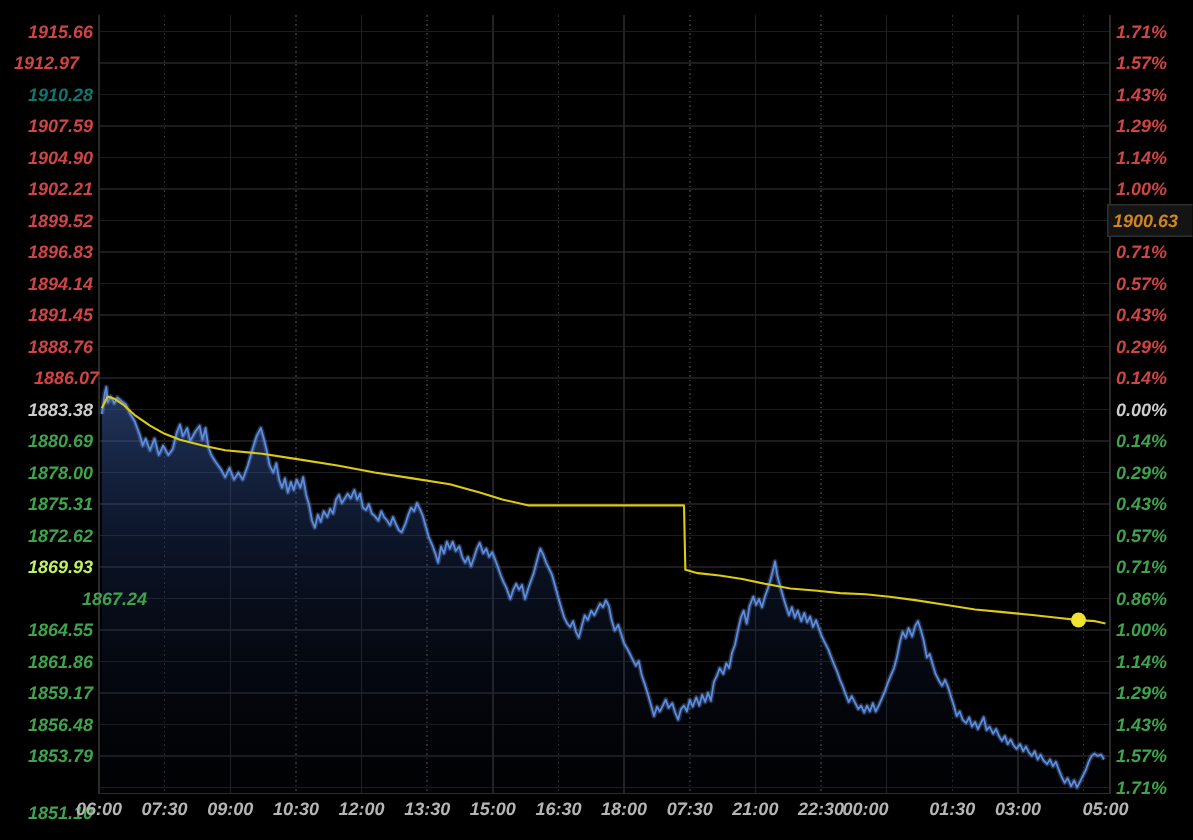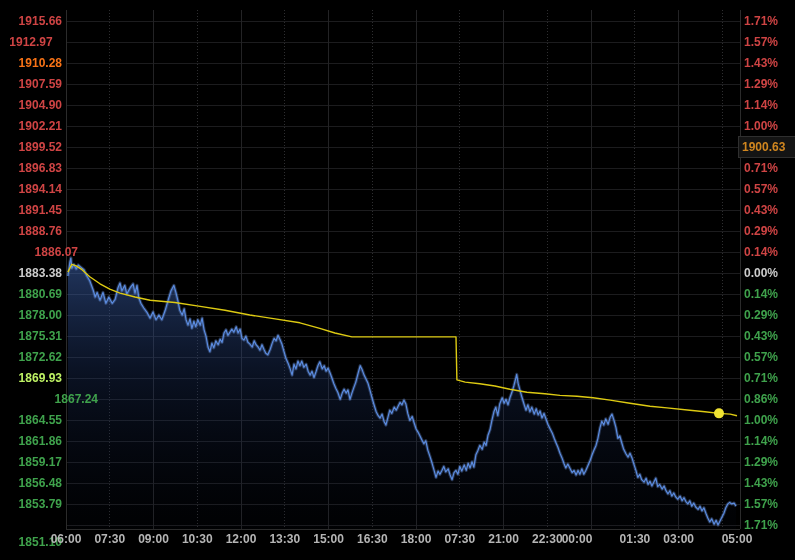--- a/index.html
+++ b/index.html
@@ -1,17 +1,17 @@
 <!DOCTYPE html>
 <html><head>
 <meta charset="utf-8">
 <style>
   html,body{margin:0;padding:0;background:#000;width:795px;height:560px;overflow:hidden;
     font-family:"Liberation Sans","DejaVu Sans",sans-serif;}
-  #chart-root{position:relative;width:795px;height:560px;background:#000;}
+  #chart-root{position:relative;width:795px;height:560px;background:#000;font-style:italic;}
   #chart-svg{position:absolute;left:0;top:0;}
   .ylab{position:absolute;height:16px;line-height:16px;font-size:12px;font-weight:bold;
     white-space:nowrap;}
   .ylab.left{width:62px;text-align:right;}
   .ylab.right{left:744px;text-align:left;}
   .xlab{position:absolute;top:531px;width:48px;height:16px;line-height:16px;
     font-size:12px;font-weight:bold;color:#b5b5b5;text-align:center;}
   #last-price-tag{position:absolute;left:738px;top:136px;width:56px;height:20px;
     line-height:20px;background:#141414;border:1px solid #2f2f2f;color:#d0861f;
     font-size:12px;font-weight:bold;padding-left:3px;}
@@ -73,30 +73,30 @@
       <line x1="66" y1="529" x2="740" y2="529" stroke="#2b2b2b" stroke-width="1" shape-rendering="crispEdges"></line>
       <polygon points="67.9,276.0 69.9,261.9 70.9,258.0 71.8,268.2 73.8,264.3 76.2,268.9 78.2,265.0 81.1,267.4 84.0,269.7 86.9,276.0 89.8,280.7 93.2,290.0 95.2,297.0 97.1,292.4 100.0,300.2 103.0,292.4 105.9,303.3 108.8,297.0 112.2,303.3 115.1,299.4 118.0,287.7 120.0,283.0 121.9,290.8 124.8,285.3 126.8,293.9 130.2,287.7 133.1,283.8 135.0,293.1 137.0,285.3 138.9,297.8 140.9,303.3 143.8,308.0 147.2,312.7 150.1,318.1 153.0,311.9 156.0,319.7 158.9,315.0 161.8,319.7 165.2,310.3 168.1,300.2 171.0,290.8 173.9,285.3 175.9,292.4 177.8,300.2 179.8,310.3 182.2,315.0 184.2,308.8 186.1,319.7 188.0,325.1 190.0,318.9 191.9,328.3 193.9,321.2 195.8,326.7 197.8,319.7 200.2,325.1 202.1,318.1 204.1,329.8 206.0,336.1 208.0,347.0 209.9,351.7 211.9,343.1 213.8,347.8 215.8,340.8 218.2,344.7 220.1,339.2 222.1,342.3 224.0,333.0 226.0,329.8 227.9,335.3 229.9,332.2 231.8,329.1 233.8,332.2 236.2,326.7 238.1,333.0 240.1,329.1 242.0,338.4 244.0,340.0 245.9,336.1 247.9,342.3 249.8,343.9 252.2,347.0 254.2,340.8 256.1,344.7 258.1,347.0 260.0,350.1 262.0,344.7 263.9,349.3 265.8,353.3 267.8,354.8 270.2,349.3 272.2,343.1 274.1,338.4 276.1,340.8 278.0,335.3 279.9,339.2 281.9,343.9 283.8,350.9 285.8,357.9 288.2,363.4 290.2,368.9 292.1,375.1 294.0,364.2 296.0,368.9 297.9,361.1 299.9,365.7 301.8,361.1 303.8,367.3 306.2,364.2 308.1,371.2 310.1,375.1 312.0,371.2 314.0,377.5 315.9,372.0 317.9,365.7 319.8,361.8 322.2,368.9 324.2,365.7 326.1,371.2 328.1,368.1 330.0,372.8 332.0,378.2 333.9,383.7 335.9,388.4 337.8,392.3 340.2,399.3 342.2,393.1 344.1,389.2 346.1,393.1 348.0,389.9 350.0,399.3 351.9,393.1 353.8,387.6 355.8,382.1 358.2,372.8 360.2,365.7 362.1,369.6 364.1,375.1 366.0,379.0 367.9,382.9 369.9,389.9 371.8,397.0 373.8,404.0 376.2,411.8 378.2,415.7 380.1,418.0 382.1,414.1 384.0,421.2 385.9,425.1 387.9,417.3 389.8,410.2 391.8,413.4 394.2,407.1 396.2,410.2 398.1,406.3 400.0,402.4 402.0,404.8 403.9,400.1 405.9,404.0 407.8,413.4 409.8,420.4 412.2,416.5 414.1,422.7 416.1,429.0 418.0,432.1 420.0,436.0 421.9,439.9 423.9,443.8 425.8,440.7 427.8,450.1 430.2,457.1 432.1,463.3 434.1,470.4 436.0,477.4 438.0,471.1 439.9,474.3 441.9,470.4 443.8,466.4 445.7,471.9 448.2,468.8 450.1,475.0 452.1,479.7 454.0,472.7 456.0,470.4 457.9,474.3 459.8,466.4 461.8,471.1 464.2,464.9 466.2,470.4 468.1,463.3 470.1,468.0 472.0,461.8 473.9,467.2 475.9,454.7 477.8,450.8 479.8,445.4 482.2,449.3 484.2,442.2 486.1,445.4 488.0,435.2 490.0,429.8 491.9,420.4 493.9,411.8 495.8,407.1 497.8,415.7 499.7,404.0 502.2,397.8 504.1,403.2 506.0,399.3 508.0,404.8 509.9,397.8 511.9,392.3 513.8,386.0 515.8,378.2 516.7,374.3 518.2,383.7 520.1,390.7 522.1,397.8 524.0,404.0 526.0,410.2 527.9,404.8 529.9,411.8 531.8,407.1 534.2,414.1 536.2,408.7 538.1,414.9 540.1,411.0 542.0,418.0 544.0,413.4 545.9,418.8 547.9,424.3 549.8,428.2 552.2,432.9 554.2,438.3 556.1,443.0 558.1,447.7 560.0,453.2 562.0,457.9 563.9,463.3 565.8,468.0 567.8,464.1 570.2,468.8 572.2,472.7 574.1,470.4 576.1,475.0 578.0,470.4 579.9,474.3 581.9,468.8 583.8,474.3 585.8,470.4 588.2,464.9 590.2,460.2 592.1,454.7 594.0,450.1 596.0,445.4 597.9,438.3 599.9,428.2 601.8,421.2 603.8,425.1 605.7,418.8 608.1,424.3 610.1,417.3 612.0,414.1 614.0,420.4 615.9,427.4 617.9,438.3 619.8,436.0 621.8,443.0 623.7,449.3 626.1,454.0 628.1,457.1 630.0,453.2 632.0,457.9 633.9,464.1 635.9,470.4 637.8,477.4 639.8,474.3 641.7,479.7 644.1,482.1 646.1,478.2 648.0,484.4 650.0,481.3 651.9,486.0 653.9,482.1 655.8,478.2 657.7,486.7 659.7,484.4 662.1,489.1 664.1,486.0 666.0,490.7 668.0,493.8 669.9,490.7 671.8,496.1 673.8,493.0 675.7,496.9 677.7,499.2 680.1,496.1 682.1,500.8 684.0,497.7 685.9,501.6 687.9,503.9 689.8,500.8 691.8,506.3 693.7,503.1 695.7,507.0 698.1,509.4 700.0,506.3 702.0,510.9 703.9,507.8 705.9,513.3 707.8,518.0 709.8,521.9 711.7,518.8 714.1,524.2 716.1,520.3 718.0,525.0 720.0,521.1 721.9,517.2 723.9,513.3 725.8,507.8 727.8,503.9 729.7,502.4 731.7,503.9 734.1,503.1 736.0,506.3 736.0,529 67.9,529" fill="url(#fillGrad)" stroke="none"></polygon>
       <polyline points="67.9,276.0 69.9,261.9 70.9,258.0 71.8,268.2 73.8,264.3 76.2,268.9 78.2,265.0 81.1,267.4 84.0,269.7 86.9,276.0 89.8,280.7 93.2,290.0 95.2,297.0 97.1,292.4 100.0,300.2 103.0,292.4 105.9,303.3 108.8,297.0 112.2,303.3 115.1,299.4 118.0,287.7 120.0,283.0 121.9,290.8 124.8,285.3 126.8,293.9 130.2,287.7 133.1,283.8 135.0,293.1 137.0,285.3 138.9,297.8 140.9,303.3 143.8,308.0 147.2,312.7 150.1,318.1 153.0,311.9 156.0,319.7 158.9,315.0 161.8,319.7 165.2,310.3 168.1,300.2 171.0,290.8 173.9,285.3 175.9,292.4 177.8,300.2 179.8,310.3 182.2,315.0 184.2,308.8 186.1,319.7 188.0,325.1 190.0,318.9 191.9,328.3 193.9,321.2 195.8,326.7 197.8,319.7 200.2,325.1 202.1,318.1 204.1,329.8 206.0,336.1 208.0,347.0 209.9,351.7 211.9,343.1 213.8,347.8 215.8,340.8 218.2,344.7 220.1,339.2 222.1,342.3 224.0,333.0 226.0,329.8 227.9,335.3 229.9,332.2 231.8,329.1 233.8,332.2 236.2,326.7 238.1,333.0 240.1,329.1 242.0,338.4 244.0,340.0 245.9,336.1 247.9,342.3 249.8,343.9 252.2,347.0 254.2,340.8 256.1,344.7 258.1,347.0 260.0,350.1 262.0,344.7 263.9,349.3 265.8,353.3 267.8,354.8 270.2,349.3 272.2,343.1 274.1,338.4 276.1,340.8 278.0,335.3 279.9,339.2 281.9,343.9 283.8,350.9 285.8,357.9 288.2,363.4 290.2,368.9 292.1,375.1 294.0,364.2 296.0,368.9 297.9,361.1 299.9,365.7 301.8,361.1 303.8,367.3 306.2,364.2 308.1,371.2 310.1,375.1 312.0,371.2 314.0,377.5 315.9,372.0 317.9,365.7 319.8,361.8 322.2,368.9 324.2,365.7 326.1,371.2 328.1,368.1 330.0,372.8 332.0,378.2 333.9,383.7 335.9,388.4 337.8,392.3 340.2,399.3 342.2,393.1 344.1,389.2 346.1,393.1 348.0,389.9 350.0,399.3 351.9,393.1 353.8,387.6 355.8,382.1 358.2,372.8 360.2,365.7 362.1,369.6 364.1,375.1 366.0,379.0 367.9,382.9 369.9,389.9 371.8,397.0 373.8,404.0 376.2,411.8 378.2,415.7 380.1,418.0 382.1,414.1 384.0,421.2 385.9,425.1 387.9,417.3 389.8,410.2 391.8,413.4 394.2,407.1 396.2,410.2 398.1,406.3 400.0,402.4 402.0,404.8 403.9,400.1 405.9,404.0 407.8,413.4 409.8,420.4 412.2,416.5 414.1,422.7 416.1,429.0 418.0,432.1 420.0,436.0 421.9,439.9 423.9,443.8 425.8,440.7 427.8,450.1 430.2,457.1 432.1,463.3 434.1,470.4 436.0,477.4 438.0,471.1 439.9,474.3 441.9,470.4 443.8,466.4 445.7,471.9 448.2,468.8 450.1,475.0 452.1,479.7 454.0,472.7 456.0,470.4 457.9,474.3 459.8,466.4 461.8,471.1 464.2,464.9 466.2,470.4 468.1,463.3 470.1,468.0 472.0,461.8 473.9,467.2 475.9,454.7 477.8,450.8 479.8,445.4 482.2,449.3 484.2,442.2 486.1,445.4 488.0,435.2 490.0,429.8 491.9,420.4 493.9,411.8 495.8,407.1 497.8,415.7 499.7,404.0 502.2,397.8 504.1,403.2 506.0,399.3 508.0,404.8 509.9,397.8 511.9,392.3 513.8,386.0 515.8,378.2 516.7,374.3 518.2,383.7 520.1,390.7 522.1,397.8 524.0,404.0 526.0,410.2 527.9,404.8 529.9,411.8 531.8,407.1 534.2,414.1 536.2,408.7 538.1,414.9 540.1,411.0 542.0,418.0 544.0,413.4 545.9,418.8 547.9,424.3 549.8,428.2 552.2,432.9 554.2,438.3 556.1,443.0 558.1,447.7 560.0,453.2 562.0,457.9 563.9,463.3 565.8,468.0 567.8,464.1 570.2,468.8 572.2,472.7 574.1,470.4 576.1,475.0 578.0,470.4 579.9,474.3 581.9,468.8 583.8,474.3 585.8,470.4 588.2,464.9 590.2,460.2 592.1,454.7 594.0,450.1 596.0,445.4 597.9,438.3 599.9,428.2 601.8,421.2 603.8,425.1 605.7,418.8 608.1,424.3 610.1,417.3 612.0,414.1 614.0,420.4 615.9,427.4 617.9,438.3 619.8,436.0 621.8,443.0 623.7,449.3 626.1,454.0 628.1,457.1 630.0,453.2 632.0,457.9 633.9,464.1 635.9,470.4 637.8,477.4 639.8,474.3 641.7,479.7 644.1,482.1 646.1,478.2 648.0,484.4 650.0,481.3 651.9,486.0 653.9,482.1 655.8,478.2 657.7,486.7 659.7,484.4 662.1,489.1 664.1,486.0 666.0,490.7 668.0,493.8 669.9,490.7 671.8,496.1 673.8,493.0 675.7,496.9 677.7,499.2 680.1,496.1 682.1,500.8 684.0,497.7 685.9,501.6 687.9,503.9 689.8,500.8 691.8,506.3 693.7,503.1 695.7,507.0 698.1,509.4 700.0,506.3 702.0,510.9 703.9,507.8 705.9,513.3 707.8,518.0 709.8,521.9 711.7,518.8 714.1,524.2 716.1,520.3 718.0,525.0 720.0,521.1 721.9,517.2 723.9,513.3 725.8,507.8 727.8,503.9 729.7,502.4 731.7,503.9 734.1,503.1 736.0,506.3" fill="none" stroke="rgba(116,156,232,0.30)" stroke-width="3.2" stroke-linejoin="round"></polyline>
       <polyline points="67.9,276.0 69.9,261.9 70.9,258.0 71.8,268.2 73.8,264.3 76.2,268.9 78.2,265.0 81.1,267.4 84.0,269.7 86.9,276.0 89.8,280.7 93.2,290.0 95.2,297.0 97.1,292.4 100.0,300.2 103.0,292.4 105.9,303.3 108.8,297.0 112.2,303.3 115.1,299.4 118.0,287.7 120.0,283.0 121.9,290.8 124.8,285.3 126.8,293.9 130.2,287.7 133.1,283.8 135.0,293.1 137.0,285.3 138.9,297.8 140.9,303.3 143.8,308.0 147.2,312.7 150.1,318.1 153.0,311.9 156.0,319.7 158.9,315.0 161.8,319.7 165.2,310.3 168.1,300.2 171.0,290.8 173.9,285.3 175.9,292.4 177.8,300.2 179.8,310.3 182.2,315.0 184.2,308.8 186.1,319.7 188.0,325.1 190.0,318.9 191.9,328.3 193.9,321.2 195.8,326.7 197.8,319.7 200.2,325.1 202.1,318.1 204.1,329.8 206.0,336.1 208.0,347.0 209.9,351.7 211.9,343.1 213.8,347.8 215.8,340.8 218.2,344.7 220.1,339.2 222.1,342.3 224.0,333.0 226.0,329.8 227.9,335.3 229.9,332.2 231.8,329.1 233.8,332.2 236.2,326.7 238.1,333.0 240.1,329.1 242.0,338.4 244.0,340.0 245.9,336.1 247.9,342.3 249.8,343.9 252.2,347.0 254.2,340.8 256.1,344.7 258.1,347.0 260.0,350.1 262.0,344.7 263.9,349.3 265.8,353.3 267.8,354.8 270.2,349.3 272.2,343.1 274.1,338.4 276.1,340.8 278.0,335.3 279.9,339.2 281.9,343.9 283.8,350.9 285.8,357.9 288.2,363.4 290.2,368.9 292.1,375.1 294.0,364.2 296.0,368.9 297.9,361.1 299.9,365.7 301.8,361.1 303.8,367.3 306.2,364.2 308.1,371.2 310.1,375.1 312.0,371.2 314.0,377.5 315.9,372.0 317.9,365.7 319.8,361.8 322.2,368.9 324.2,365.7 326.1,371.2 328.1,368.1 330.0,372.8 332.0,378.2 333.9,383.7 335.9,388.4 337.8,392.3 340.2,399.3 342.2,393.1 344.1,389.2 346.1,393.1 348.0,389.9 350.0,399.3 351.9,393.1 353.8,387.6 355.8,382.1 358.2,372.8 360.2,365.7 362.1,369.6 364.1,375.1 366.0,379.0 367.9,382.9 369.9,389.9 371.8,397.0 373.8,404.0 376.2,411.8 378.2,415.7 380.1,418.0 382.1,414.1 384.0,421.2 385.9,425.1 387.9,417.3 389.8,410.2 391.8,413.4 394.2,407.1 396.2,410.2 398.1,406.3 400.0,402.4 402.0,404.8 403.9,400.1 405.9,404.0 407.8,413.4 409.8,420.4 412.2,416.5 414.1,422.7 416.1,429.0 418.0,432.1 420.0,436.0 421.9,439.9 423.9,443.8 425.8,440.7 427.8,450.1 430.2,457.1 432.1,463.3 434.1,470.4 436.0,477.4 438.0,471.1 439.9,474.3 441.9,470.4 443.8,466.4 445.7,471.9 448.2,468.8 450.1,475.0 452.1,479.7 454.0,472.7 456.0,470.4 457.9,474.3 459.8,466.4 461.8,471.1 464.2,464.9 466.2,470.4 468.1,463.3 470.1,468.0 472.0,461.8 473.9,467.2 475.9,454.7 477.8,450.8 479.8,445.4 482.2,449.3 484.2,442.2 486.1,445.4 488.0,435.2 490.0,429.8 491.9,420.4 493.9,411.8 495.8,407.1 497.8,415.7 499.7,404.0 502.2,397.8 504.1,403.2 506.0,399.3 508.0,404.8 509.9,397.8 511.9,392.3 513.8,386.0 515.8,378.2 516.7,374.3 518.2,383.7 520.1,390.7 522.1,397.8 524.0,404.0 526.0,410.2 527.9,404.8 529.9,411.8 531.8,407.1 534.2,414.1 536.2,408.7 538.1,414.9 540.1,411.0 542.0,418.0 544.0,413.4 545.9,418.8 547.9,424.3 549.8,428.2 552.2,432.9 554.2,438.3 556.1,443.0 558.1,447.7 560.0,453.2 562.0,457.9 563.9,463.3 565.8,468.0 567.8,464.1 570.2,468.8 572.2,472.7 574.1,470.4 576.1,475.0 578.0,470.4 579.9,474.3 581.9,468.8 583.8,474.3 585.8,470.4 588.2,464.9 590.2,460.2 592.1,454.7 594.0,450.1 596.0,445.4 597.9,438.3 599.9,428.2 601.8,421.2 603.8,425.1 605.7,418.8 608.1,424.3 610.1,417.3 612.0,414.1 614.0,420.4 615.9,427.4 617.9,438.3 619.8,436.0 621.8,443.0 623.7,449.3 626.1,454.0 628.1,457.1 630.0,453.2 632.0,457.9 633.9,464.1 635.9,470.4 637.8,477.4 639.8,474.3 641.7,479.7 644.1,482.1 646.1,478.2 648.0,484.4 650.0,481.3 651.9,486.0 653.9,482.1 655.8,478.2 657.7,486.7 659.7,484.4 662.1,489.1 664.1,486.0 666.0,490.7 668.0,493.8 669.9,490.7 671.8,496.1 673.8,493.0 675.7,496.9 677.7,499.2 680.1,496.1 682.1,500.8 684.0,497.7 685.9,501.6 687.9,503.9 689.8,500.8 691.8,506.3 693.7,503.1 695.7,507.0 698.1,509.4 700.0,506.3 702.0,510.9 703.9,507.8 705.9,513.3 707.8,518.0 709.8,521.9 711.7,518.8 714.1,524.2 716.1,520.3 718.0,525.0 720.0,521.1 721.9,517.2 723.9,513.3 725.8,507.8 727.8,503.9 729.7,502.4 731.7,503.9 734.1,503.1 736.0,506.3" fill="none" stroke="#5b8ce0" stroke-width="1.2" stroke-linejoin="round"></polyline>
       <polyline points="67.9,272.1 71.8,264.3 76.2,265.8 82.0,269.7 89.8,276.7 100.0,283.8 109.8,289.2 120.0,293.1 135.0,297.0 150.1,300.2 174.9,302.5 200.2,306.4 225.0,310.3 249.8,315.0 275.1,318.9 299.9,322.8 319.8,328.3 334.9,333.0 351.9,336.9 456.0,336.9 456.9,379.8 465.2,382.1 479.8,383.7 494.9,386.0 509.9,389.2 526.9,392.3 544.9,393.8 560.0,395.4 577.0,396.2 593.1,397.8 610.1,400.1 630.0,403.2 650.0,406.3 667.0,407.9 689.8,410.2 704.9,411.8 719.0,413.4 730.2,414.1 737.0,415.7" fill="none" stroke="#ddca12" stroke-width="1.4" stroke-linejoin="round"></polyline>
       <circle cx="719.009420289855" cy="413.3643122676568" r="5" fill="#f0e333"></circle>
     </svg>
   <div id="left-axis">
       <div class="ylab left" style="top: 13px; left: 0px; color: rgb(207, 68, 68);">1915.66</div>
       <div class="ylab left" style="top: 34px; left: 0px; color: rgb(207, 68, 68); text-align: center;">1912.97</div>
-      <div class="ylab left" style="top: 55px; left: 0px; color: #f97316;">1910.28</div>
+      <div class="ylab left" style="top: 55px; left: 0px; color: #0f766e;">1910.28</div>
       <div class="ylab left" style="top: 76px; left: 0px; color: rgb(207, 68, 68);">1907.59</div>
       <div class="ylab left" style="top: 97px; left: 0px; color: rgb(207, 68, 68);">1904.90</div>
       <div class="ylab left" style="top: 118px; left: 0px; color: rgb(207, 68, 68);">1902.21</div>
       <div class="ylab left" style="top: 139px; left: 0px; color: rgb(207, 68, 68);">1899.52</div>
       <div class="ylab left" style="top: 160px; left: 0px; color: rgb(207, 68, 68);">1896.83</div>
       <div class="ylab left" style="top: 181px; left: 0px; color: rgb(207, 68, 68);">1894.14</div>
       <div class="ylab left" style="top: 202px; left: 0px; color: rgb(207, 68, 68);">1891.45</div>
       <div class="ylab left" style="top: 223px; left: 0px; color: rgb(207, 68, 68);">1888.76</div>
-      <div class="ylab left" style="top: 244px; left: 16px; color: rgb(207, 68, 68);">1886.07</div>
+      <div class="ylab left" style="top: 244px; left: 4px; color: rgb(207, 68, 68);">1886.07</div>
       <div class="ylab left" style="top: 265px; left: 0px; color: rgb(204, 204, 204);">1883.38</div>
       <div class="ylab left" style="top: 286px; left: 0px; color: rgb(63, 162, 76);">1880.69</div>
       <div class="ylab left" style="top: 307px; left: 0px; color: rgb(63, 162, 76);">1878.00</div>
       <div class="ylab left" style="top: 328px; left: 0px; color: rgb(63, 162, 76);">1875.31</div>
       <div class="ylab left" style="top: 349px; left: 0px; color: rgb(63, 162, 76);">1872.62</div>
       <div class="ylab left" style="top: 370px; left: 0px; color: #bef264;">1869.93</div>
       <div class="ylab left" style="top: 391px; left: 0px; color: rgb(63, 162, 76); margin-left: 36px;">1867.24</div>
       <div class="ylab left" style="top: 412px; left: 0px; color: rgb(63, 162, 76);">1864.55</div>
       <div class="ylab left" style="top: 433px; left: 0px; color: rgb(63, 162, 76);">1861.86</div>
       <div class="ylab left" style="top: 454px; left: 0px; color: rgb(63, 162, 76);">1859.17</div>

